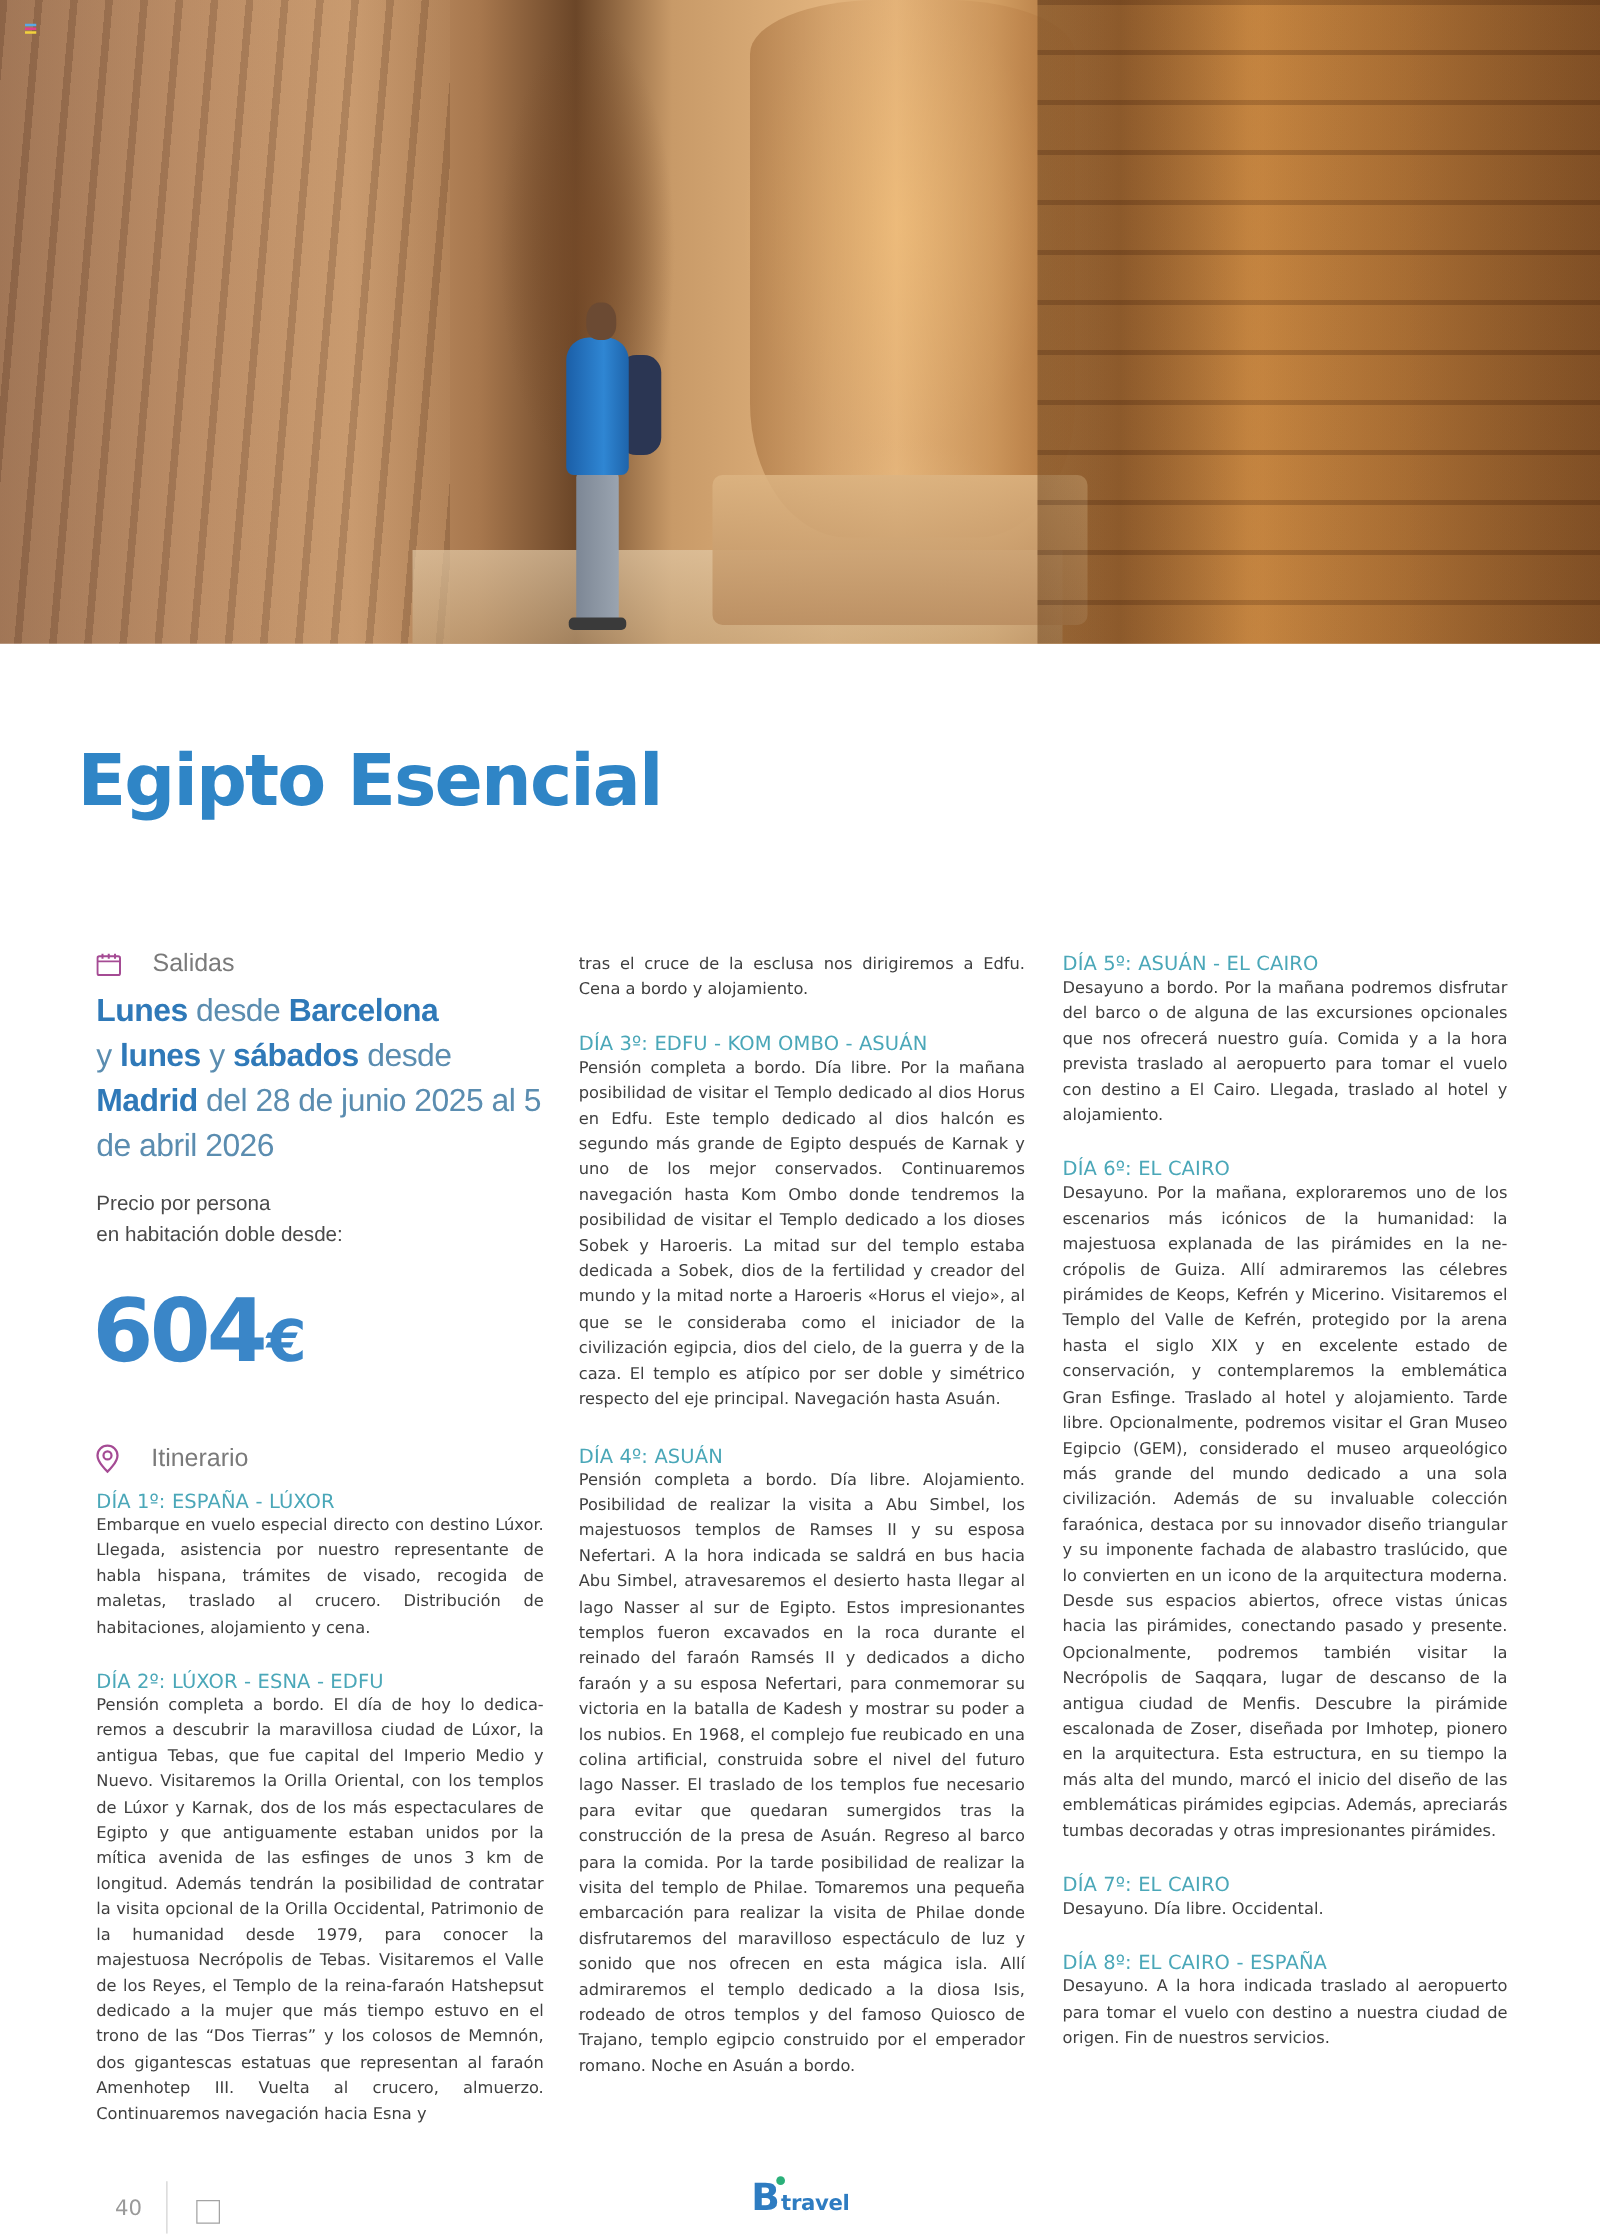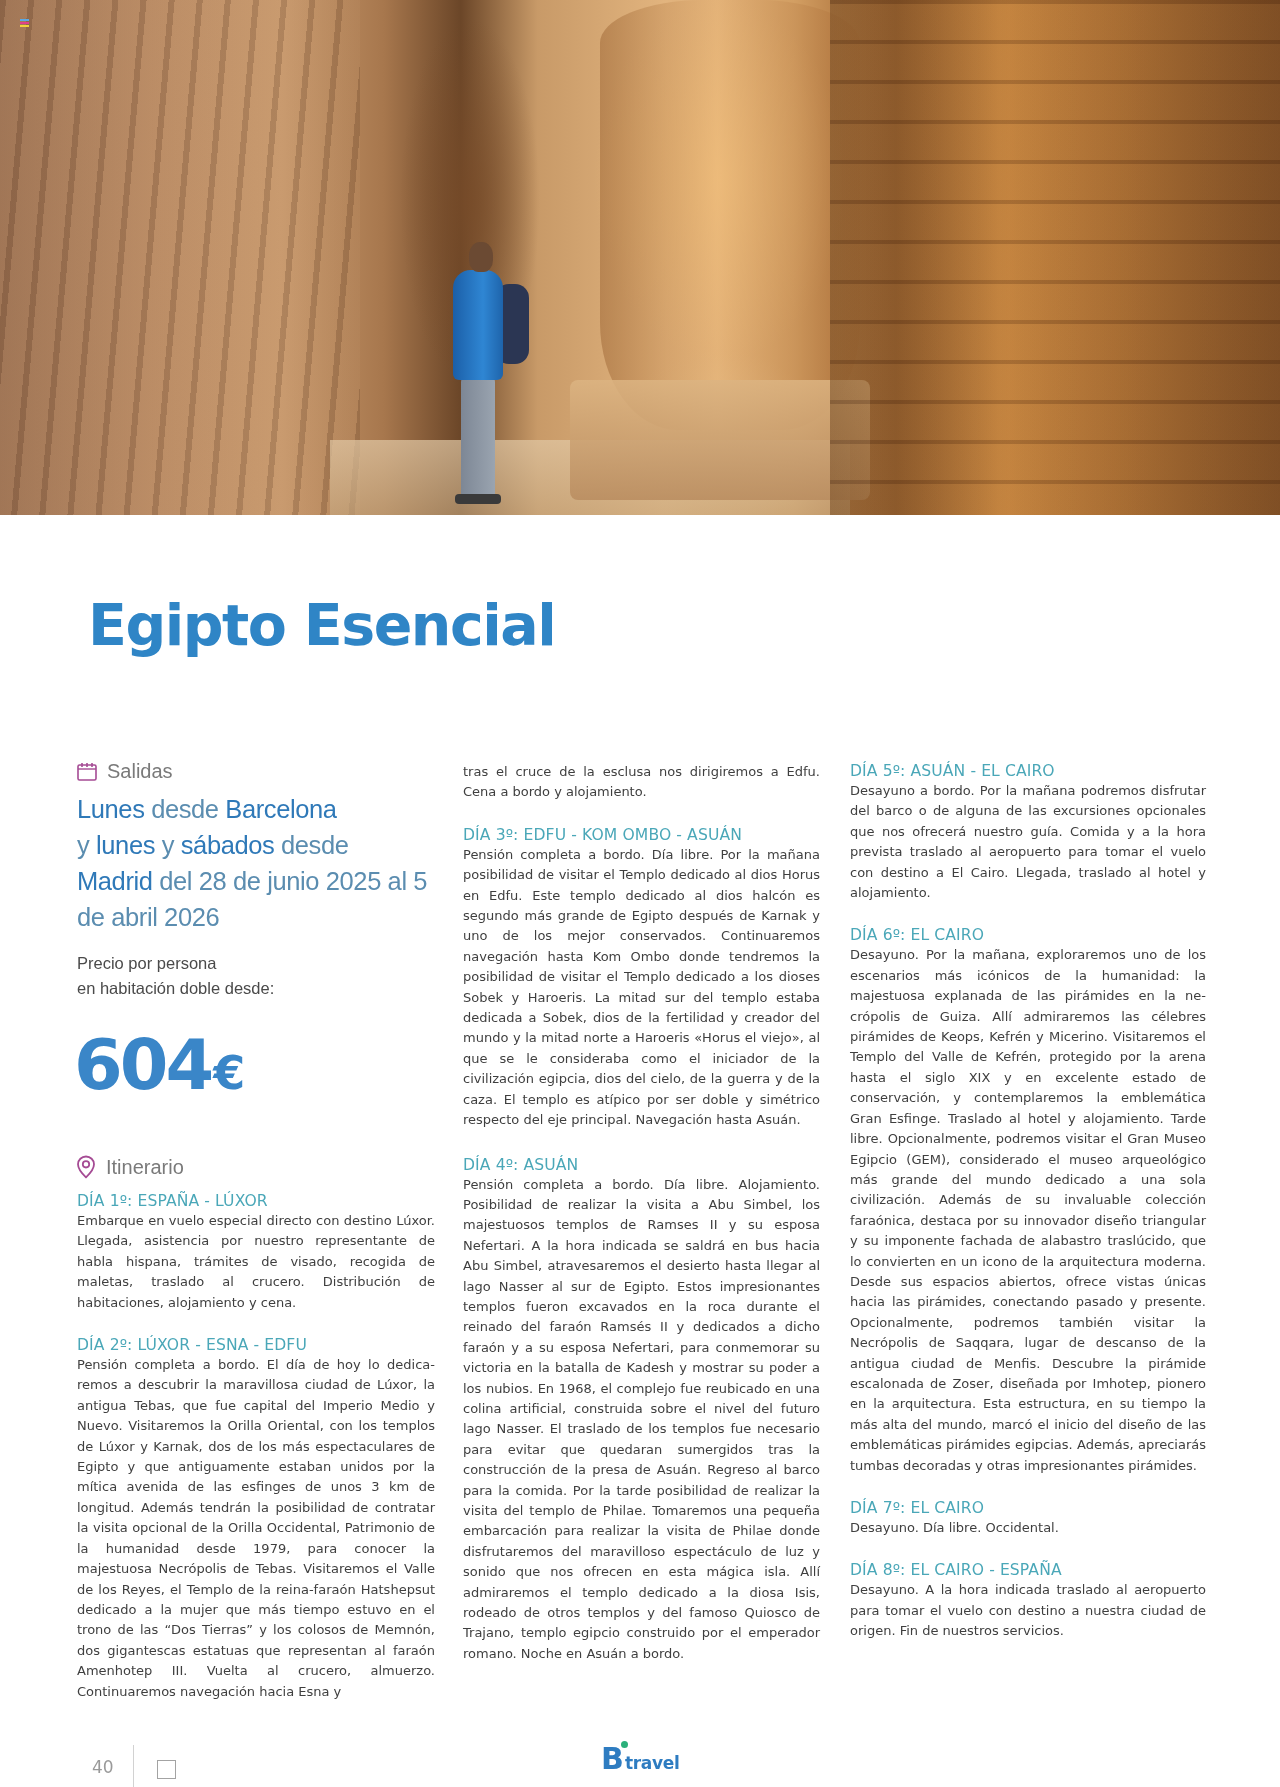--- a/index.html
+++ b/index.html
@@ -41,32 +41,32 @@
   .hero .traveler .head { position: absolute; left: 22px; top: 0; width: 24px; height: 30px; background: #6b4a33; border-radius: 45% 45% 40% 40%; }
   .hero .traveler .jacket { position: absolute; left: 6px; top: 28px; width: 50px; height: 110px; background: linear-gradient(90deg,#1b5fa8,#2f86d3 60%,#1e64ab); border-radius: 18px 18px 6px 6px; }
   .hero .traveler .pack { position: absolute; left: 48px; top: 42px; width: 34px; height: 80px; background: #2b3653; border-radius: 14px; }
   .hero .traveler .legs { position: absolute; left: 14px; top: 136px; width: 34px; height: 120px; background: linear-gradient(90deg,#7d8795,#9aa4b0); border-radius: 4px; }
   .hero .traveler .feet { position: absolute; left: 8px; top: 252px; width: 46px; height: 10px; background: #3a3a3a; border-radius: 4px; }
   .hero .flag-icon { position: absolute; left: 20px; top: 19px; width: 9px; height: 8px; }
   .hero .flag-icon span { display: block; height: 2px; margin-bottom: 1px; }
 
   
   .title {
-    position: absolute; left: 88px; top: 592px;
+    position: absolute; left: 62px; top: 592px;
     font-family: "DejaVu Sans", sans-serif; font-weight: bold; font-size: 57px; letter-spacing: -1.5px;
     color: #2f85c6;
   }
 
-  .section-head { display: flex; align-items: center; gap: 10px; color: #a54b94; font-size: 20px; font-weight: normal; }
+  .section-head { display: flex; align-items: center; gap: 25px; color: #a54b94; font-size: 20px; font-weight: normal; }
   .section-head .label { color: #7a7a7a; }
   .section-head svg { display: block; }
 
   .salidas-block { position: absolute; top: 760px; left: 77px; width: 360px; }
   .salidas-text { margin-top: 8px; font-size: 25.5px; line-height: 36px; color: #3d7ea6; letter-spacing: -0.4px; }
-  .salidas-text b { font-weight: normal; color: #2f79b8; margin-top: 36px; }
+  .salidas-text b { font-weight: bold; color: #2f79b8; margin-top: 36px; }
   .salidas-text .lt { color: #5b8db0; }
 
   .price-label { position: absolute; left: 77px; top: 951px; font-size: 16.5px; line-height: 25px; color: #4a4a4a; font-family: Liberation Sans, sans-serif; }
   .price { position: absolute; left: 74px; top: 1030px; font-family: "DejaVu Sans", sans-serif; font-weight: bold; font-size: 70px; letter-spacing: -3px; color: #3a86c8; line-height: 1; }
   .price .cur { font-size: 46px; letter-spacing: 0; margin-left: 2px; }
 
   .itin-head { position: absolute; left: 76px; top: 1155px; }
 
   .day { margin-bottom: 20px; }
   .day h3 { font-weight: normal; font-size: 15.6px; color: #4aa7b8; letter-spacing: 0.1px; line-height: 20px; }

